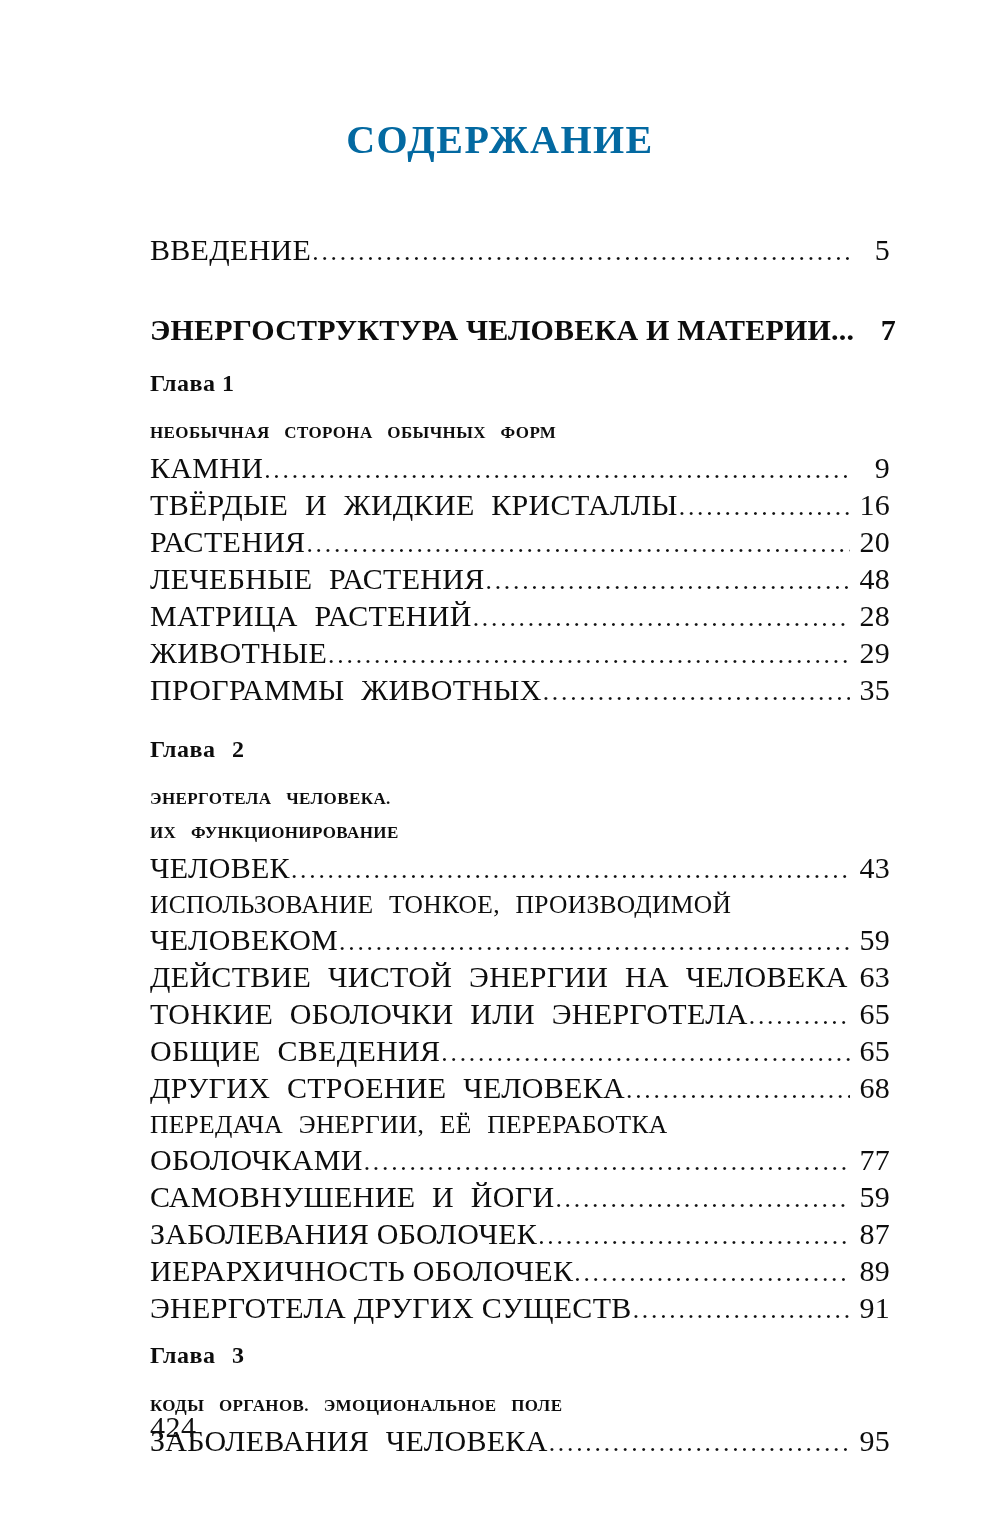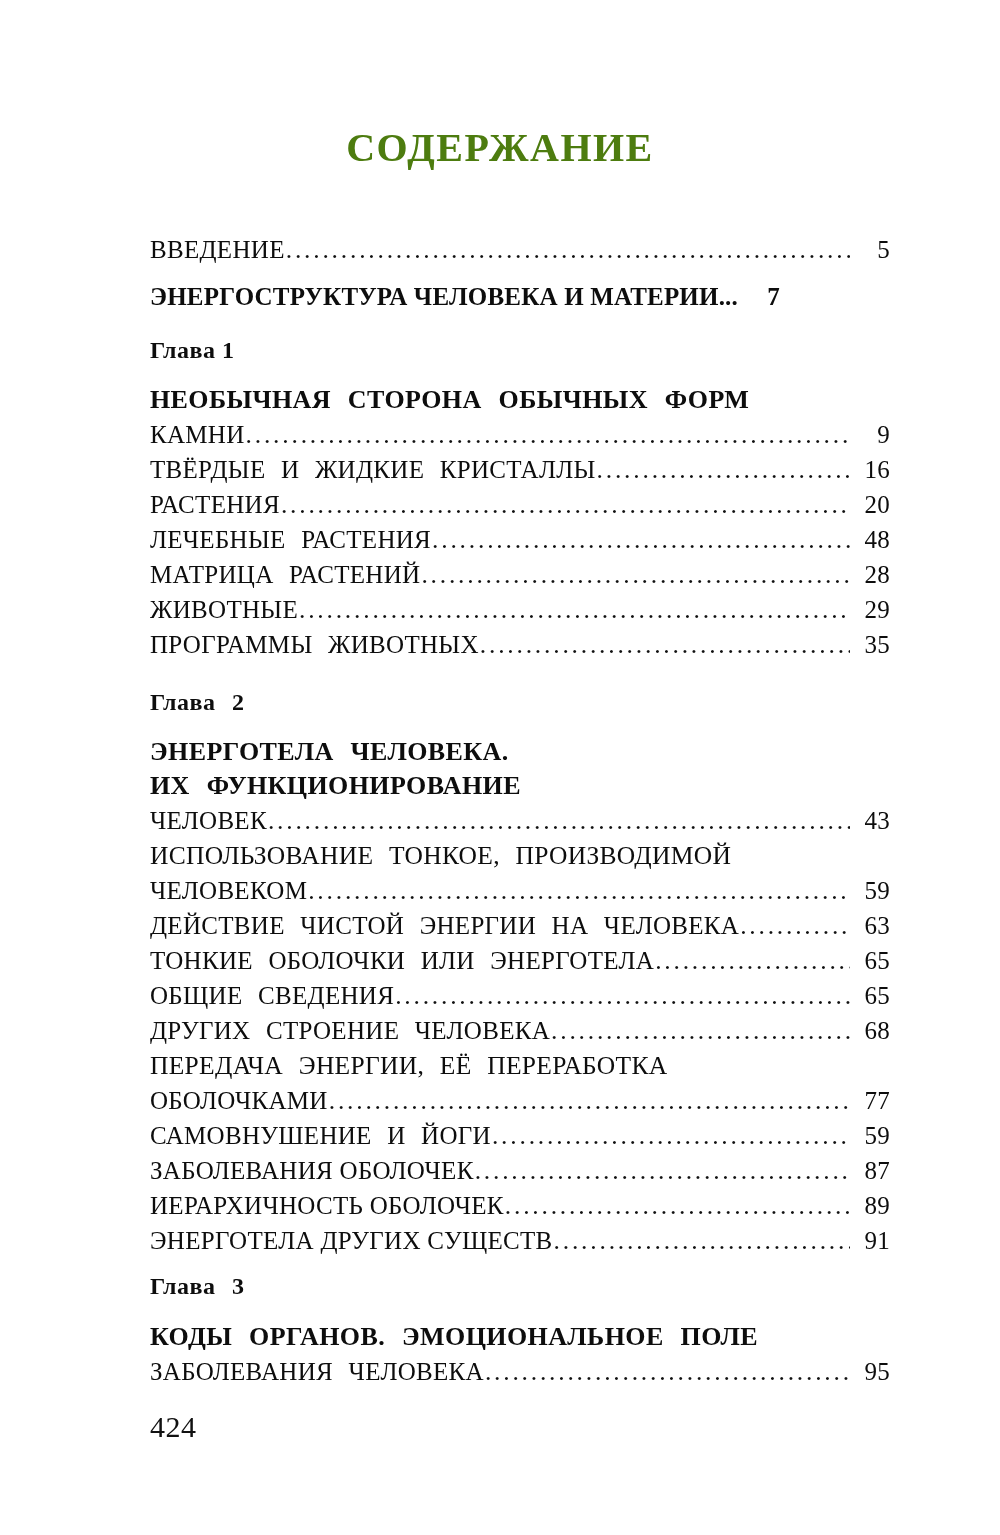--- a/index.html
+++ b/index.html
@@ -12,44 +12,44 @@
     width: 1000px;
     height: 1535px;
     background: #ffffff;
     font-family: "Liberation Serif", "DejaVu Serif", serif;
     color: #0d0d0d;
     overflow: hidden;
   }
 
   .toc-title {
     position: absolute;
-    top: 128px;
+    top: 120px;
     left: 0;
     width: 1000px;
     text-align: center;
     font-size: 40px;
     font-weight: bold;
     letter-spacing: 1.5px;
     line-height: 1;
-    color: #4d7c0f;
+    color: #0369a1;
   }
 
   .toc-body {
     position: absolute;
     top: 232px;
     left: 150px;
     width: 740px;
   }
 
   
   .entry {
     display: flex;
     align-items: baseline;
     width: 100%;
-    font-size: 25px;
+    font-size: 30px;
     line-height: 35px;
     white-space: nowrap;
   }
   .entry .etitle {
     flex: 0 0 auto;
     letter-spacing: 0.3px;
   }
   .entry .leader {
     flex: 1 1 auto;
     overflow: hidden;
@@ -68,21 +68,21 @@
   }
   .entry .epage {
     flex: 0 0 auto;
     text-align: right;
     min-width: 34px;
     padding-left: 5px;
     letter-spacing: 0.3px;
   }
 
   .entry.wide .etitle { word-spacing: 9px; }
-  .entry.bold { font-weight: bold; }
+  .entry.bold { font-weight: bold; margin-top: 31px; }
 
   .plainline {
     font-size: 25.5px;
     line-height: 35px;
     white-space: nowrap;
     letter-spacing: 0.3px;
   }
   .plainline.wide { word-spacing: 9px; }
   .entry.ellipsis .etitle { letter-spacing: 0.2px; }
   .entry.ellipsis .epage { padding-left: 8px; }
@@ -90,21 +90,21 @@
   
   .chapter-head {
     font-size: 24px;
     font-weight: bold;
     line-height: 1.05;
     letter-spacing: 0.5px;
   }
   .chapter-head.wide { word-spacing: 10px; }
 
   .section-head {
-    font-size: 26px;
+    font-size: 17px;
     font-weight: bold;
     line-height: 34px;
     letter-spacing: 0.4px;
     word-spacing: 10px;
     white-space: nowrap;
   }
 
   
   .sp-12 { height: 12px; }
   .sp-16 { height: 16px; }

